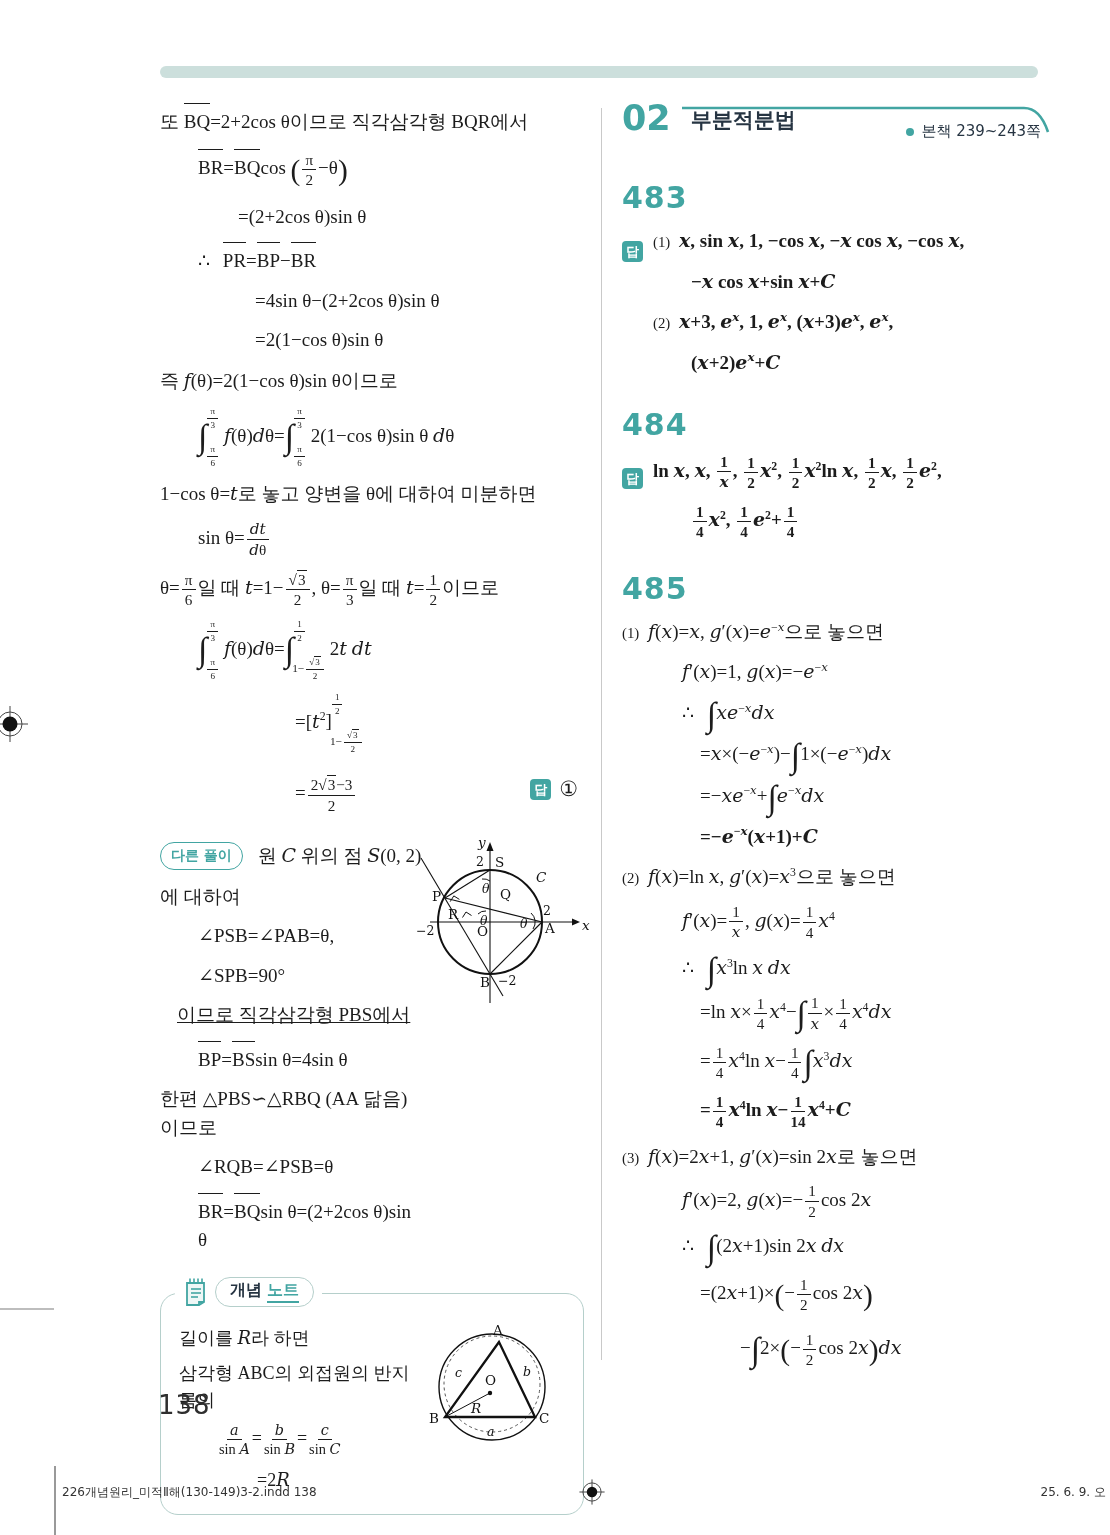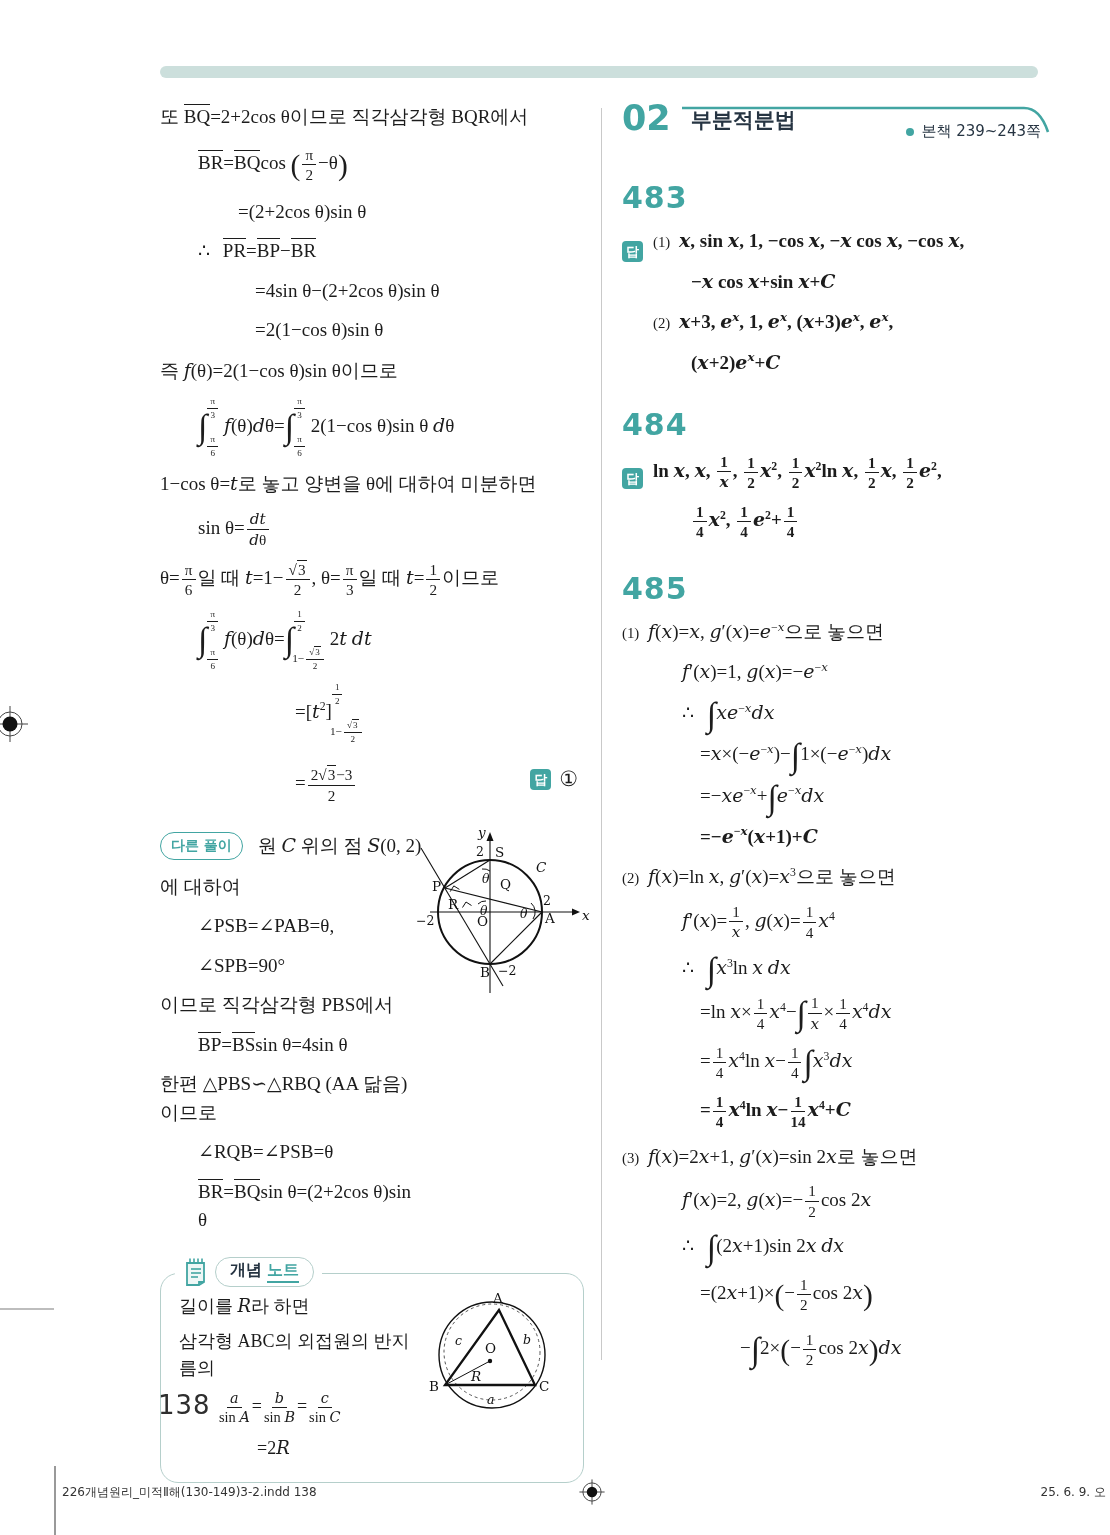--- a/index.html
+++ b/index.html
@@ -26,21 +26,21 @@
   .leftcol{position:absolute;left:160px;top:92px;width:424px;}
   .rightcol{position:absolute;left:622px;top:98px;width:432px;}
   
   .ln{margin:11px 0;line-height:1.5;font-size:19px;}
   .ln.inline{display:inline;margin:0;}
   i{font-family:"DejaVu Serif","Liberation Serif",serif;}
   .fr{display:inline-flex;flex-direction:column;align-items:center;vertical-align:middle;
       font-size:0.8em;line-height:1.15;margin:0 2px;text-align:center;}
   .fr>.fn{border-bottom:1.3px solid currentColor;padding:0 3px 1px;}
   .fr>.fd{padding-top:1px;}
-  .ovl{border-top:1.3px solid currentColor;display:inline-block;line-height:1.15;padding-top:1px;}
+  .ovl{border-top:1.3px solid currentColor;display:inline-block;line-height:1.15;padding-top:7px;}
   .sq{white-space:nowrap;}
   .sq .rad{border-top:1.3px solid currentColor;padding:0 1px;}
   sup{font-size:0.62em;}
   .isym{font-size:1.8em;font-style:normal;vertical-align:middle;line-height:0.8;}
   .lim{display:inline-flex;flex-direction:column;align-items:flex-start;font-size:0.6em;
        vertical-align:middle;line-height:1.1;margin:0 4px 0 -2px;}
   .lim .lu{margin-bottom:14px;}
   .bp{font-size:1.55em;vertical-align:middle;font-weight:400;}
   b.ans{font-weight:700;}
   .tf{margin-right:8px;}
@@ -54,21 +54,21 @@
         padding:2px 10px 3px;font-family:"DejaVu Sans","Liberation Sans",sans-serif;font-size:14px;
         font-weight:700;margin-right:10px;vertical-align:2px;white-space:nowrap;}
   .eqrow{position:relative;}
   .ansbox{position:absolute;right:6px;top:12px;display:inline-flex;align-items:center;}
   
   .altsec{position:relative;margin-top:16px;}
   .alt-first{margin:12px 0;font-size:19px;line-height:1.5;}
   .diag1{position:absolute;right:-14px;top:-8px;}
   
   .notebox{position:relative;border:1.6px solid var(--notebd);border-radius:18px;margin-top:38px;
-           padding:10px 14px 12px 18px;}
+           padding:22px 14px 12px 18px;}
   .notetitle{position:absolute;top:-17px;left:14px;display:flex;align-items:center;background:#fff;padding:0 8px;}
   .notepill{display:inline-flex;border:1.5px solid var(--notebd);border-radius:16px;padding:2px 14px 3px;
             background:#fff;font-family:"DejaVu Sans","Liberation Sans",sans-serif;font-size:16px;font-weight:700;
             align-items:baseline;}
   .nt-a{color:var(--navy);}
   .nt-b{color:var(--accent);border-bottom:2px solid var(--accent);margin-left:5px;}
   .notebody{display:flex;}
   .notelines{flex:1;}
   .notelines .ln{margin:8px 0;font-size:18px;}
   .diag2{flex:none;margin:4px 0 0 2px;}
@@ -195,21 +195,21 @@
 
   <div class="altsec">
     <div class="alt-first">
       <span class="pill">다른 풀이</span>
       <span class="ln inline"><span>원 <i>C</i> 위의 점 <i>S</i>(0, 2)</span></span>
     </div>
     <div style="max-width:262px;">
         <div class="ln" style="margin-left: 0px;">에 대하여</div>
         <div class="ln" style="margin-left: 38px;">∠PSB=∠PAB=θ,</div>
         <div class="ln" style="margin-left: 38px;">∠SPB=90°</div>
-        <div class="ln" style="margin-left: 0px;">이므로 직각삼각형 PBS에서</div>
+        <div class="ln" style="margin-left: 17px; text-decoration: underline;">이므로 직각삼각형 PBS에서</div>
         <div class="ln" style="margin-left: 38px;"><span class="ovl">BP</span>=<span class="ovl">BS</span>sin θ=4sin θ</div>
         <div class="ln" style="margin-left: 0px;">한편 △PBS∽△RBQ (AA 닮음)이므로</div>
         <div class="ln" style="margin-left: 38px;">∠RQB=∠PSB=θ</div>
         <div class="ln" style="margin-left: 38px;"><span class="ovl">BR</span>=<span class="ovl">BQ</span>sin θ=(2+2cos θ)sin θ</div>
       </div>
 
     <svg class="diag1 diag" width="186" height="180" viewBox="0 0 186 180">
 
       <line x1="18" y1="89" x2="160" y2="89" stroke="#111" stroke-width="1.1"></line>
       <polygon points="160,85.5 168,89 160,92.5" fill="#111"></polygon>

